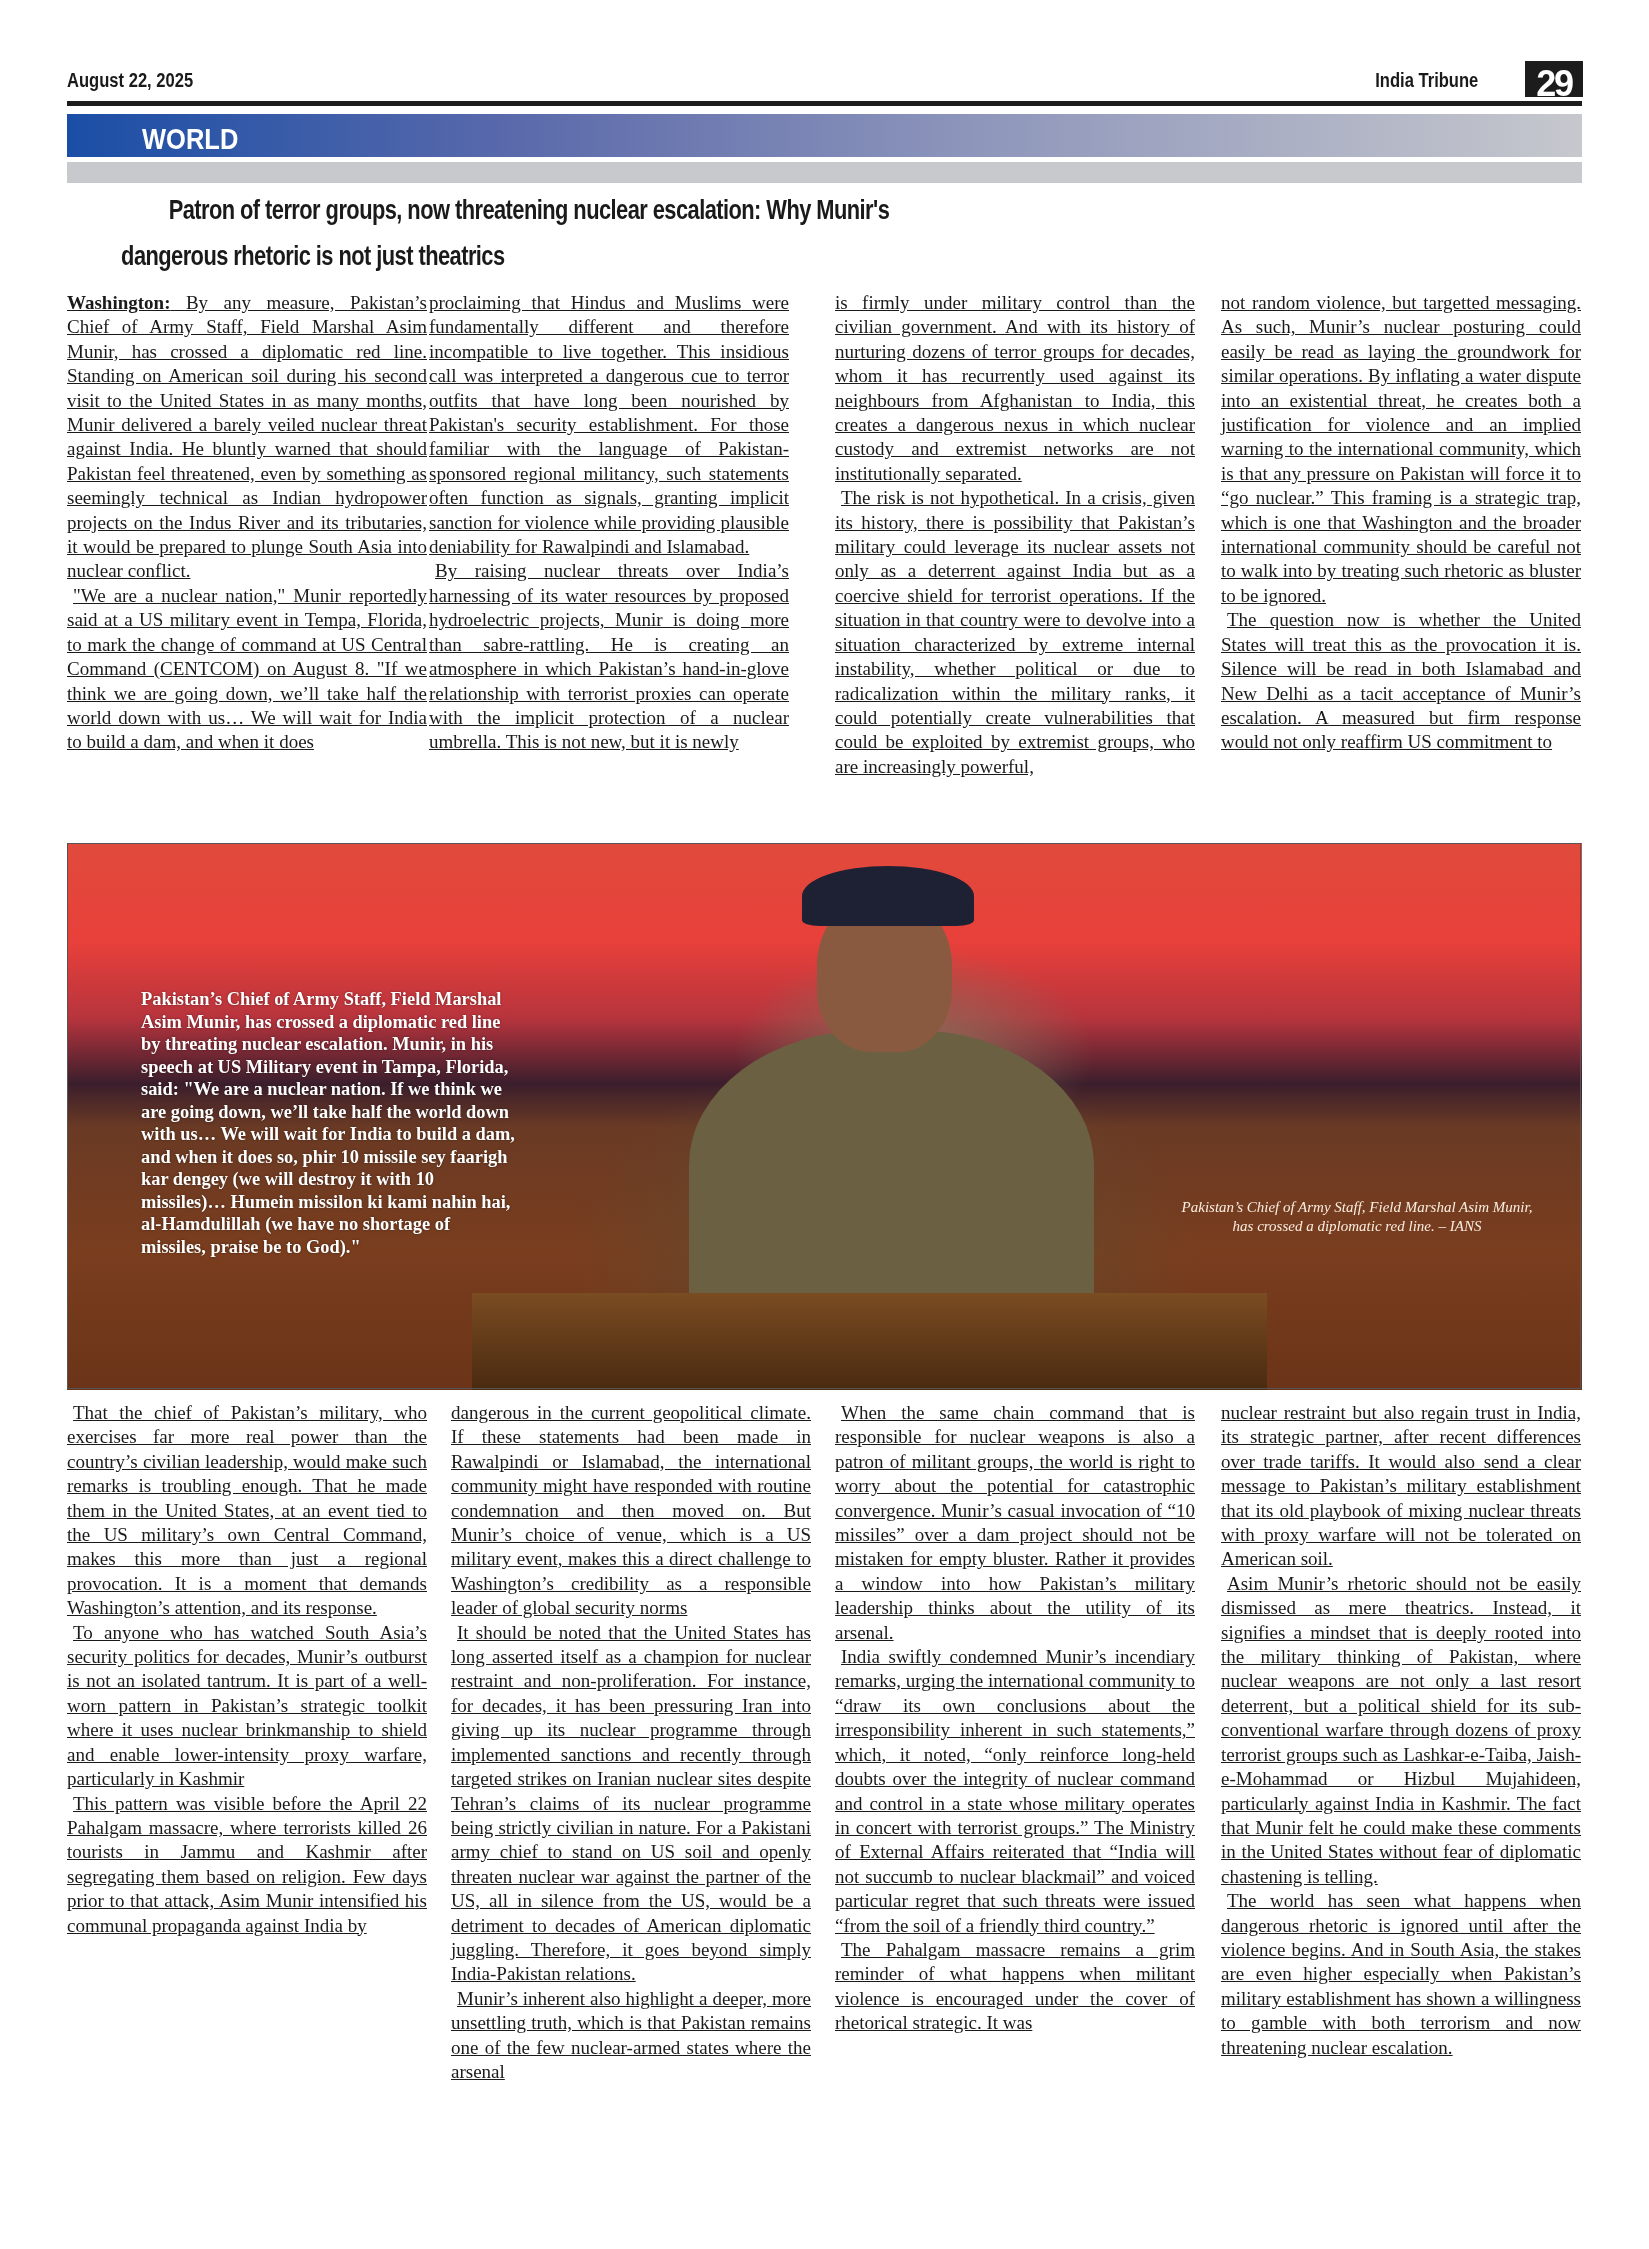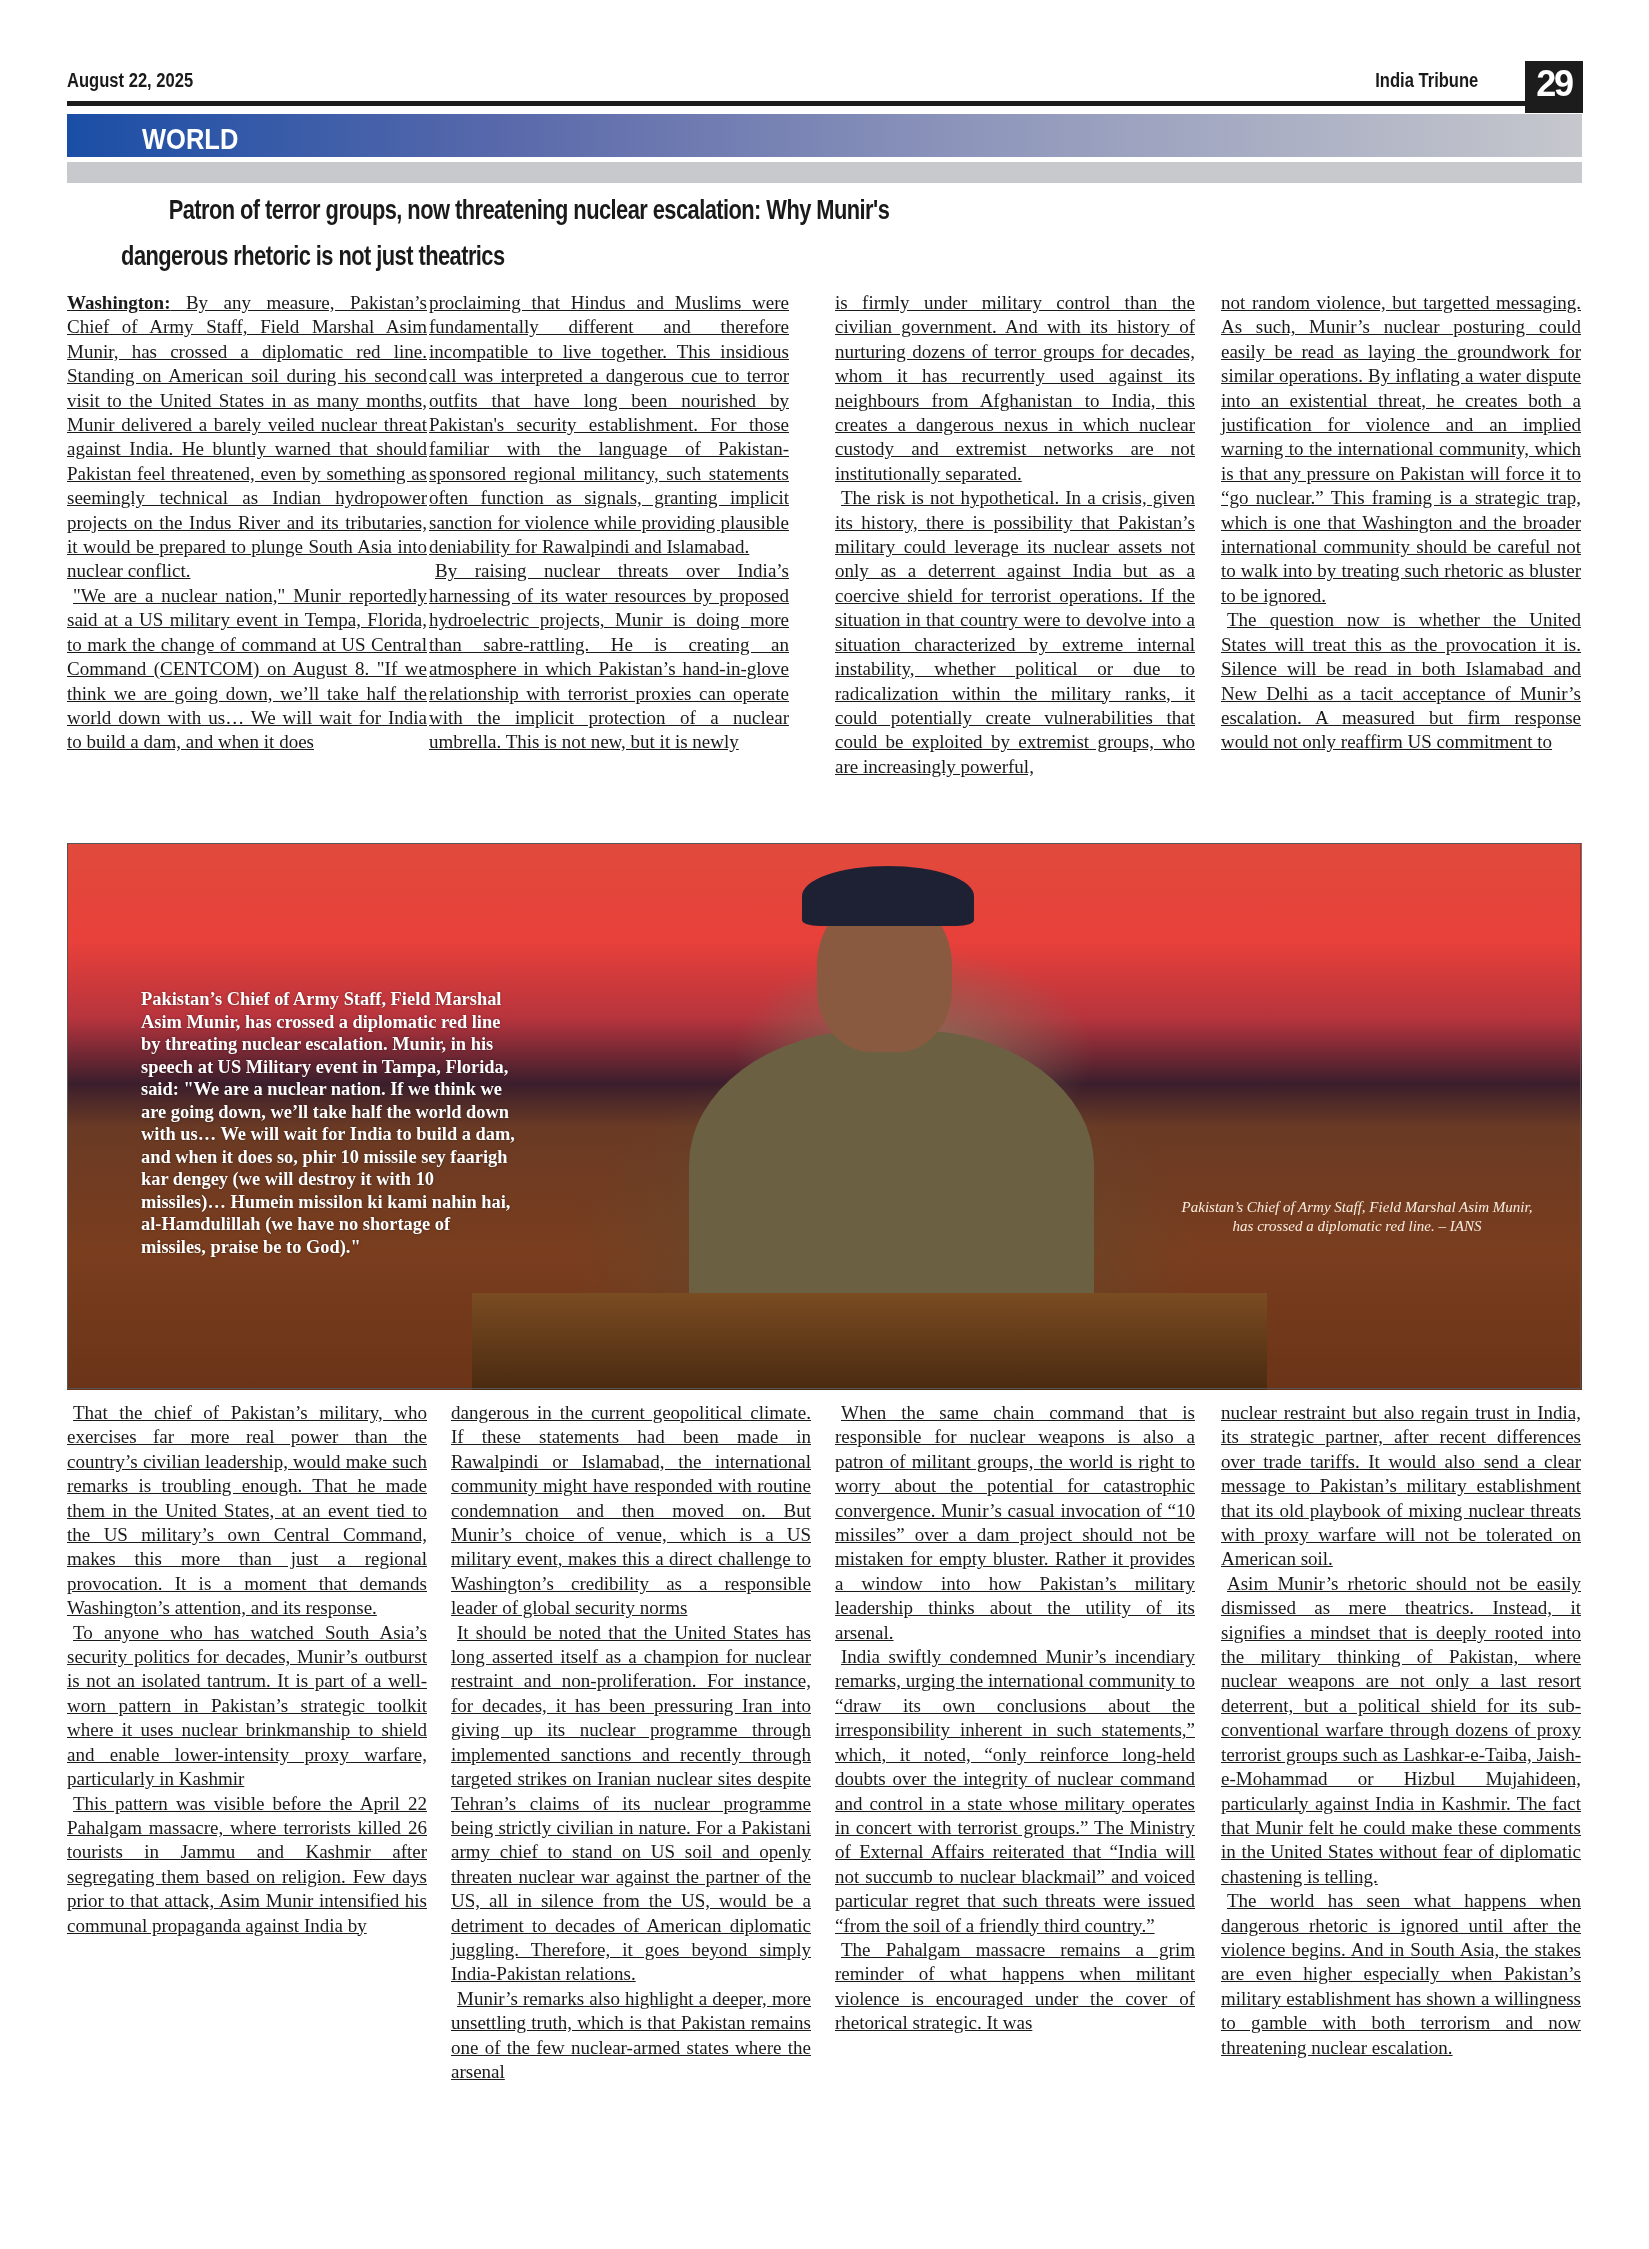--- a/index.html
+++ b/index.html
@@ -1,19 +1,19 @@
 <!DOCTYPE html>
 <html style="font-size:12px"><head>
 <meta charset="utf-8">
 <style>
   html, body { margin:0; padding:0; }
   body { width:1650px; height:2250px; background:#fff; position:relative; overflow:hidden; font-family:"Liberation Serif", serif; color:#1a1a1a; }
   .hdr-date { position:absolute; left:67px; top:69px; font-family:"Liberation Sans", sans-serif; font-weight:bold; font-size:19.5px; transform:scaleX(0.85); transform-origin:left; }
   .hdr-paper { position:absolute; right:172px; top:69px; font-family:"Liberation Sans", sans-serif; font-weight:bold; font-size:19.5px; transform:scaleX(0.85); transform-origin:right; }
-  .hdr-pagebox { position:absolute; left:1522px; top:61px; width:58px; height:52px; background:#1c1c1c; color:#fff; font-family:"Liberation Sans", sans-serif; font-weight:bold; font-size:36px; text-align:center; line-height:46px; letter-spacing:-2.2px; border-left:3px solid #fff; }
+  .hdr-pagebox { position:absolute; left:1522px; top:61px; width:58px; height:36px; background:#1c1c1c; color:#fff; font-family:"Liberation Sans", sans-serif; font-weight:bold; font-size:36px; text-align:center; line-height:46px; letter-spacing:-2.2px; border-left:3px solid #fff; }
   .hdr-rule { position:absolute; left:67px; top:101px; width:1515px; height:5.2px; background:#1c1c1c; }
   .section-bar { position:absolute; left:67px; top:114px; width:1515px; height:43px; background:linear-gradient(90deg,#1a4ea6 0%, #5b6aab 30%, #8e96bb 60%, #c6c8cd 100%); }
   .section-bar-under { position:absolute; left:67px; top:162px; width:1515px; height:21px; background:#c8c9cc; }
   .section-label { position:absolute; left:75px; top:7.5px; color:#fff; font-family:"Liberation Sans", sans-serif; font-weight:bold; font-size:30px; transform:scaleX(0.85); transform-origin:left; }
   .headline { position:absolute; left:67px; top:187px; width:1515px; text-align:left; font-family:"Liberation Sans", sans-serif; font-weight:bold; font-size:28px; line-height:46px; letter-spacing:-0.7px; }
   .headline span { display:inline-block; transform:scaleX(0.78); }
   .col { position:absolute; width:360px; font-size:19px; line-height:24.4px; text-align:justify; hyphens:auto; }
   .col p { margin:0; text-indent:6px;text-decoration:underline; }
   .col p.first { text-indent:0; }
   .dateline { font-weight:bold; }
@@ -76,21 +76,21 @@
 <div class="cap-side">Pakistan’s Chief of Army Staff, Field Marshal Asim Munir, has crossed a diplomatic red line. – IANS</div>
 
 <div class="col" style="left:67px; top:1401px;">
   <p>That the chief of Pakistan’s military, who exercises far more real power than the country’s civilian leadership, would make such remarks is troubling enough. That he made them in the United States, at an event tied to the US military’s own Central Command, makes this more than just a regional provocation. It is a moment that demands Washington’s attention, and its response.</p>
   <p>To anyone who has watched South Asia’s security politics for decades, Munir’s outburst is not an isolated tantrum. It is part of a well-worn pattern in Pakistan’s strategic toolkit where it uses nuclear brinkmanship to shield and enable lower-intensity proxy warfare, particularly in Kashmir</p>
   <p>This pattern was visible before the April 22 Pahalgam massacre, where terrorists killed 26 tourists in Jammu and Kashmir after segregating them based on religion. Few days prior to that attack, Asim Munir intensified his communal propaganda against India by</p>
 </div>
 <div class="col" style="left:451px; top:1401px;">
   <p class="first">dangerous in the current geopolitical climate. If these statements had been made in Rawalpindi or Islamabad, the international community might have responded with routine condemnation and then moved on. But Munir’s choice of venue, which is a US military event, makes this a direct challenge to Washington’s credibility as a responsible leader of global security norms</p>
   <p>It should be noted that the United States has long asserted itself as a champion for nuclear restraint and non-proliferation. For instance, for decades, it has been pressuring Iran into giving up its nuclear programme through implemented sanctions and recently through targeted strikes on Iranian nuclear sites despite Tehran’s claims of its nuclear programme being strictly civilian in nature. For a Pakistani army chief to stand on US soil and openly threaten nuclear war against the partner of the US, all in silence from the US, would be a detriment to decades of American diplomatic juggling. Therefore, it goes beyond simply India-Pakistan relations.</p>
-  <p>Munir’s remarks also highlight a deeper, more unsettling truth, which is that Pakistan remains one of the few nuclear-armed states where the arsenal</p>
+  <p>Munir’s inherent also highlight a deeper, more unsettling truth, which is that Pakistan remains one of the few nuclear-armed states where the arsenal</p>
 </div>
 <div class="col" style="left:835px; top:1401px;">
   <p>When the same chain command that is responsible for nuclear weapons is also a patron of militant groups, the world is right to worry about the potential for catastrophic convergence. Munir’s casual invocation of “10 missiles” over a dam project should not be mistaken for empty bluster. Rather it provides a window into how Pakistan’s military leadership thinks about the utility of its arsenal.</p>
   <p>India swiftly condemned Munir’s incendiary remarks, urging the international community to “draw its own conclusions about the irresponsibility inherent in such statements,” which, it noted, “only reinforce long-held doubts over the integrity of nuclear command and control in a state whose military operates in concert with terrorist groups.” The Ministry of External Affairs reiterated that “India will not succumb to nuclear blackmail” and voiced particular regret that such threats were issued “from the soil of a friendly third country.”</p>
   <p>The Pahalgam massacre remains a grim reminder of what happens when militant violence is encouraged under the cover of rhetorical strategic. It was</p>
 </div>
 <div class="col" style="left:1221px; top:1401px;">
   <p class="first">nuclear restraint but also regain trust in India, its strategic partner, after recent differences over trade tariffs. It would also send a clear message to Pakistan’s military establishment that its old playbook of mixing nuclear threats with proxy warfare will not be tolerated on American soil.</p>
   <p>Asim Munir’s rhetoric should not be easily dismissed as mere theatrics. Instead, it signifies a mindset that is deeply rooted into the military thinking of Pakistan, where nuclear weapons are not only a last resort deterrent, but a political shield for its sub-conventional warfare through dozens of proxy terrorist groups such as Lashkar-e-Taiba, Jaish-e-Mohammad or Hizbul Mujahideen, particularly against India in Kashmir. The fact that Munir felt he could make these comments in the United States without fear of diplomatic chastening is telling.</p>
   <p>The world has seen what happens when dangerous rhetoric is ignored until after the violence begins. And in South Asia, the stakes are even higher especially when Pakistan’s military establishment has shown a willingness to gamble with both terrorism and now threatening nuclear escalation.</p>

